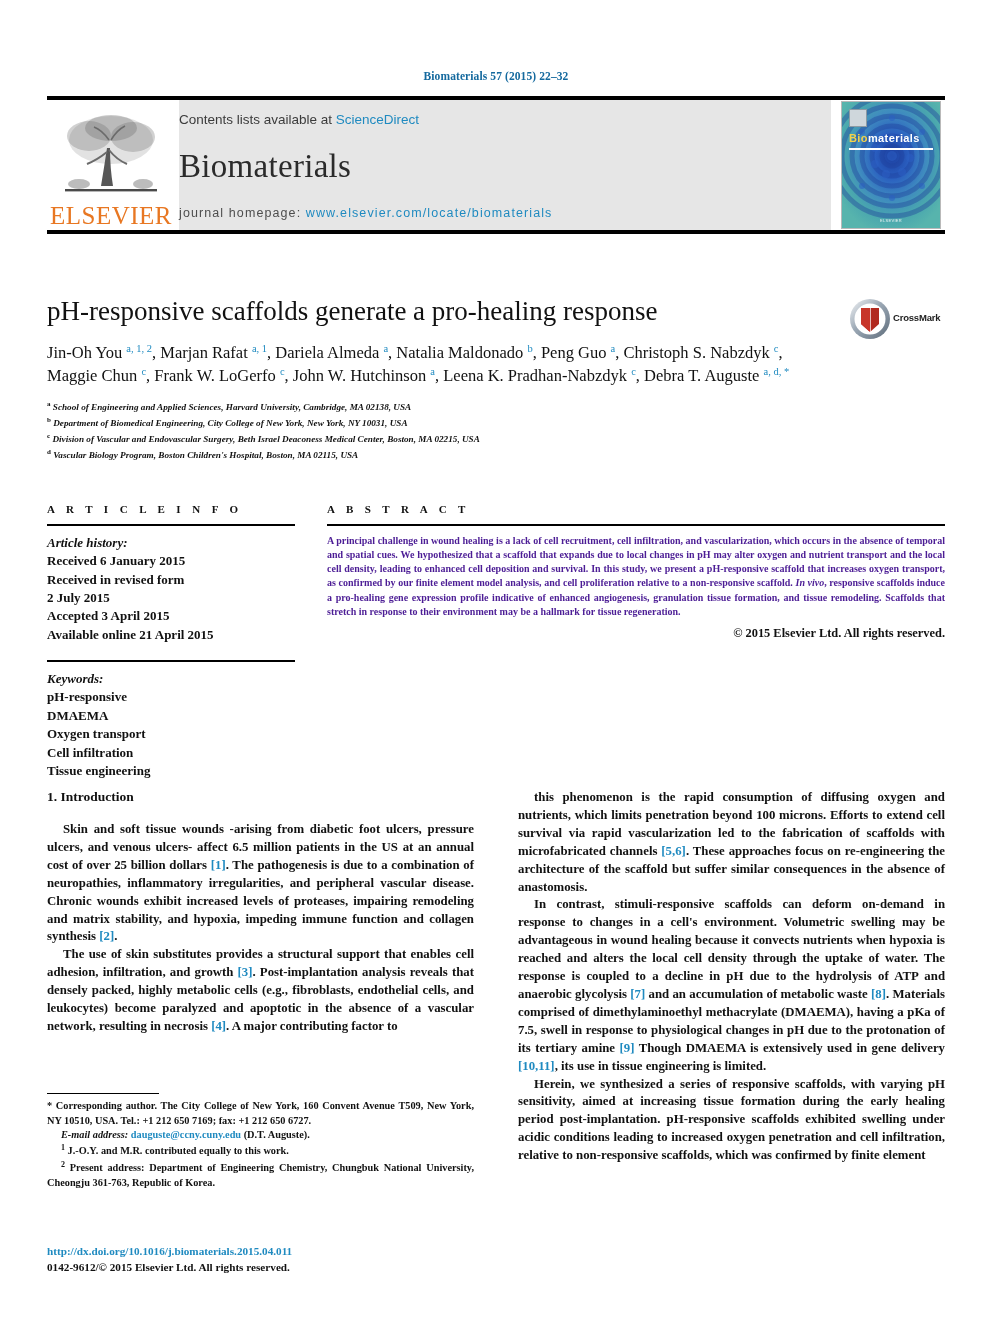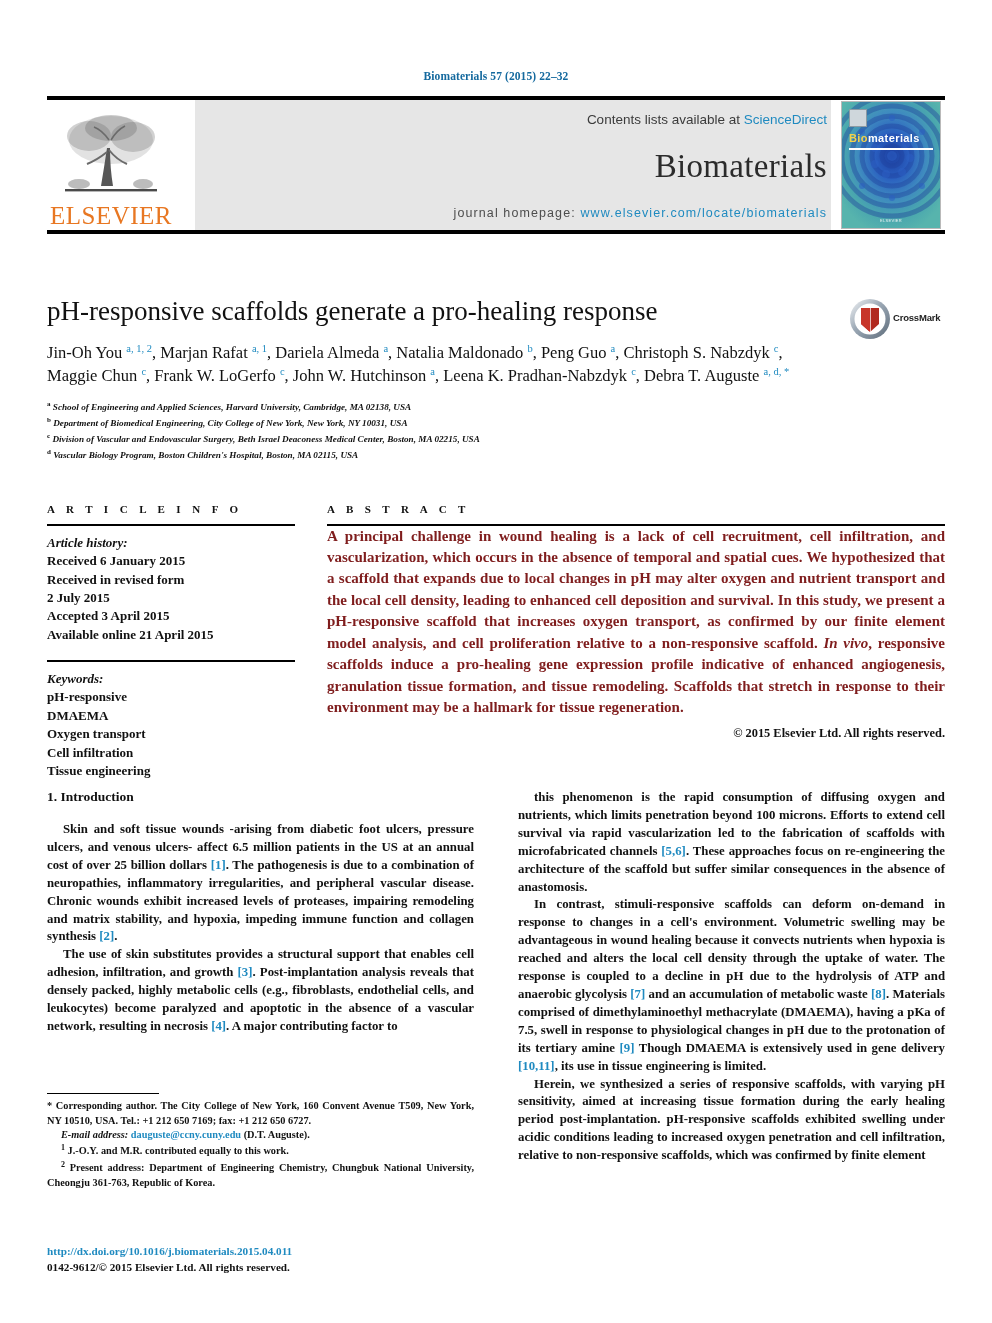--- a/index.html
+++ b/index.html
@@ -34,22 +34,22 @@
     padding-bottom:2px;box-sizing:border-box;
   }
   .tree{width:104px;height:92px;display:block;}
   .elsevier-word{
     font-family:"Liberation Serif",serif;
     font-size:25px;letter-spacing:.5px;color:#E87722;line-height:1;
     margin-top:1px;
   }
   .center-cell{
     flex:1;background:#e6e6e6;
-    display:flex;flex-direction:column;align-items:flex-end;justify-content:space-between;
-    padding:12px 4px 10px 0;box-sizing:border-box;margin-left:20px;
+    display:flex;flex-direction:column;align-items:flex-start;justify-content:space-between;
+    padding:12px 4px 10px 0;box-sizing:border-box;margin-left:4px;
   }
   .contents-line{font-family:"Liberation Sans",sans-serif;font-size:13.5px;color:#3b3b3b;}
   .contents-line .sd{color:#1f8ac0;}
   .journal-name{
     font-family:"Liberation Serif",serif;
     font-size:33px;color:#2b2b2b;line-height:1;letter-spacing:.3px;
   }
   .homepage-line{
     font-family:"Liberation Sans",sans-serif;font-size:12.5px;color:#4d4d4d;
     letter-spacing:1.1px;
@@ -108,22 +108,23 @@
   .abscol{position:absolute;left:327px;top:503px;width:618px;}
   .sec-head{
     font-family:"Liberation Serif",serif;
     font-size:11px;font-weight:bold;letter-spacing:4.4px;color:#111;
   }
   .hr-thin{height:1.6px;background:#000;margin-top:9px;}
   .info-body{margin-top:8px;font-family:"Liberation Serif",serif;font-size:13px;line-height:1.42;font-weight:bold;color:#111;}
   .info-body .lbl{font-style:italic;}
   .kw-hr{height:1.6px;background:#000;margin-top:16px;}
   .abs-body{
-    font-family:"Liberation Serif",serif;font-size:15px;line-height:1.43;
-    text-align:justify;color:#7f1d1d;font-weight:bold;
+    margin-top:8px;
+    font-family:"Liberation Serif",serif;font-size:10px;line-height:1.43;
+    text-align:justify;color:#4c1d95;font-weight:bold;
   }
   .abs-body i{font-style:italic;}
   .copyright{
     margin-top:7px;text-align:right;
     font-family:"Liberation Serif",serif;font-size:12.4px;color:#111;font-weight:bold;
   }
 
   
   .bodywrap{position:absolute;left:47px;top:789px;width:898px;}
   .cols{display:flex;gap:44px;}

